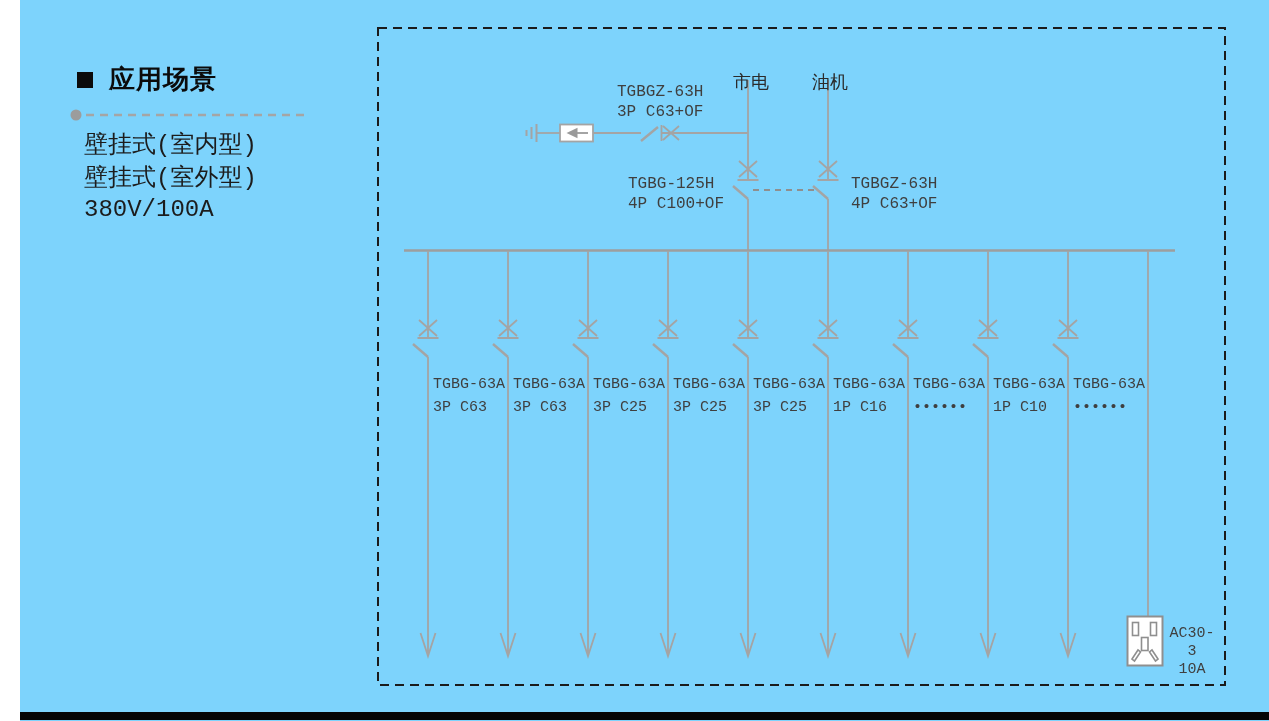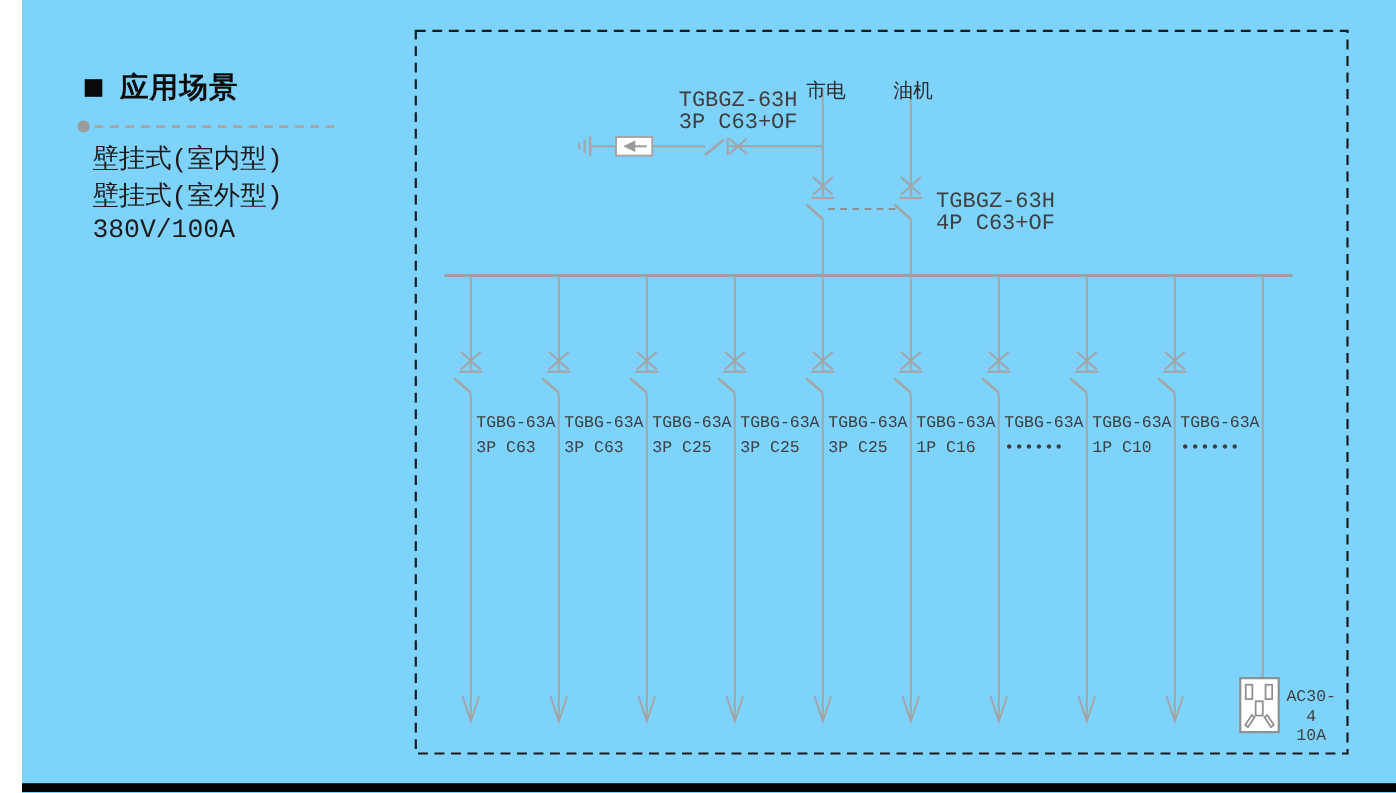--- a/index.html
+++ b/index.html
@@ -11,21 +11,21 @@
   .art { position:absolute; left:0; top:0; width:1269px; height:721px; }
 
   
   .title-row { position:absolute; left:57px; top:62px; display:flex; align-items:center; gap:16px; }
   .sq-bullet { width:16px; height:16px; background:#0b0b0b; display:inline-block; }
   .section-title { font-size:26px; font-weight:bold; color:#0b0b0b; letter-spacing:1px; }
   .spec-item { position:absolute; left:64px; color:#1c1c1c; font-size:24px; }
   .it0 { top:128px; } .it1 { top:161px; } .it2 { top:196px; }
 
   
-  .dlabel { position:absolute; color:#3f3f3f; font-size:20px; line-height:20px; white-space:pre; }
+  .dlabel { position:absolute; color:#3f3f3f; font-size:16px; line-height:20px; white-space:pre; }
   .src-label { position:absolute; top:70px; transform:translateX(-50%); color:#2b2b2b; font-size:18px; }
   .src-mains { left:731px; } .src-gen { left:810px; }
   .spd-lab { left:597px; top:82px; }
   .mainsbrk-lab { left:608px; top:174px; }
   .genbrk-lab { left:831px; top:174px; }
   .feeder-lab { position:absolute; top:373px; color:#3f3f3f; font-size:15px; line-height:23px; white-space:pre; }
   .feeder-lab span { display:block; }
   .f0{left:413px} .f1{left:493px} .f2{left:573px} .f3{left:653px} .f4{left:733px}
   .f5{left:813px} .f6{left:893px} .f7{left:973px} .f8{left:1053px}
   .socket-lab { position:absolute; left:1147px; top:625px; width:50px; text-align:center;
@@ -131,32 +131,33 @@
   </div>
   <div class="spec-item it0">壁挂式(室内型)</div>
   <div class="spec-item it1">壁挂式(室外型)</div>
   <div class="spec-item it2">380V/100A</div>
 
   <div class="src-label src-mains">市电</div>
   <div class="src-label src-gen">油机</div>
 
   <div class="dlabel spd-lab"><span style="display:block">TGBGZ-63H</span><span style="display:block">3P C63+OF</span></div>
 
+  <div class="dlabel mainsbrk-lab"><span style="display:block">TGBG-125H</span><span style="display:block">4P C100+OF</span></div>
 
   <div class="dlabel genbrk-lab"><span style="display:block">TGBGZ-63H</span><span style="display:block">4P C63+OF</span></div>
 
   <div class="feeder-lab f0"><span>TGBG-63A</span><span>3P C63</span></div>
   <div class="feeder-lab f1"><span>TGBG-63A</span><span>3P C63</span></div>
   <div class="feeder-lab f2"><span>TGBG-63A</span><span>3P C25</span></div>
   <div class="feeder-lab f3"><span>TGBG-63A</span><span>3P C25</span></div>
   <div class="feeder-lab f4"><span>TGBG-63A</span><span>3P C25</span></div>
   <div class="feeder-lab f5"><span>TGBG-63A</span><span>1P C16</span></div>
   <div class="feeder-lab f6"><span>TGBG-63A</span><span>••••••</span></div>
   <div class="feeder-lab f7"><span>TGBG-63A</span><span>1P C10</span></div>
   <div class="feeder-lab f8"><span>TGBG-63A</span><span>••••••</span></div>
 
   <div class="socket-lab">
-      <span>AC30-4</span>
+      <span>AC30-3</span>
       <span>10A</span>
     </div>
 
   <div class="bottom-bar"></div>
 </div>
 
 </body></html>

